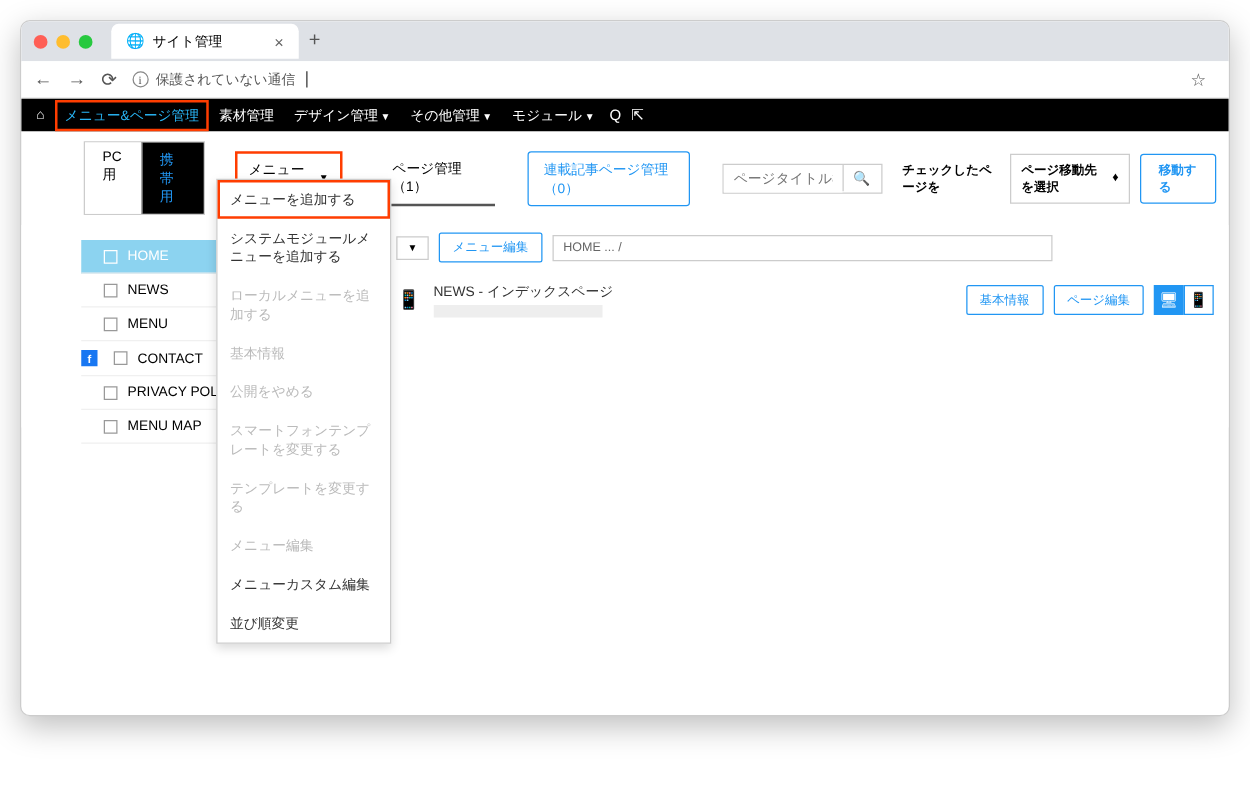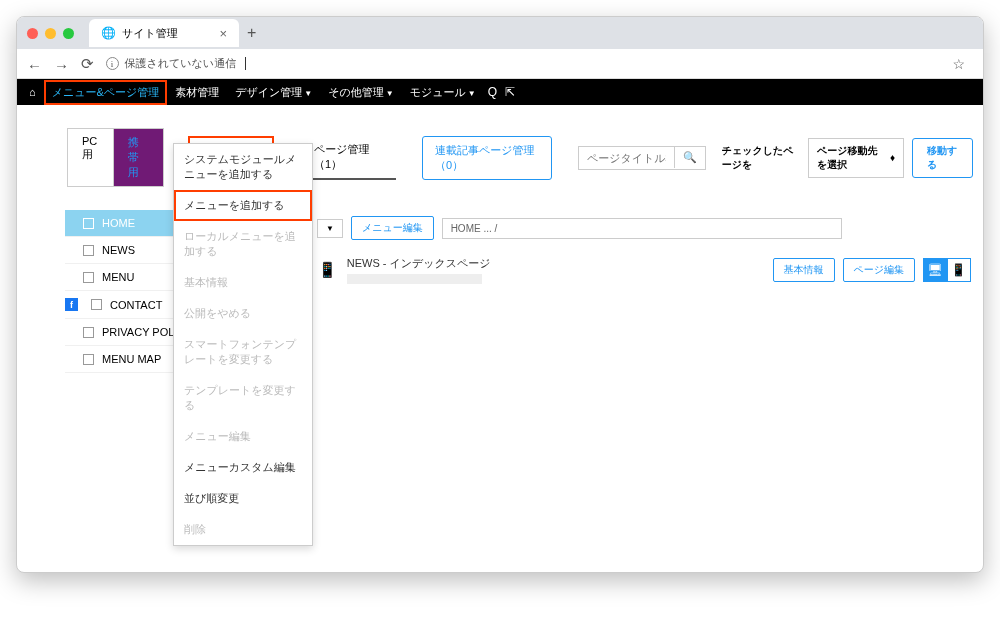--- a/index.html
+++ b/index.html
@@ -32,44 +32,44 @@
     .nav-item.active { border: 2px solid #ff3d00; color: #29b6f6; padding: 3px 6px; }
     .nav-caret { font-size: 8px; margin-left: 2px; }
     .nav-right { display: flex; margin-left: 4px; gap: 8px; }
     .nav-right-icon { cursor: pointer; font-size: 12px; }
     
     
     .app-body { display: flex; background: #fff; height: calc(100% - 88px); }
     .left-col { width: 260px; }
     .right-col { flex: 1; }
     
-    .toolbar-row { display: flex; align-items: center; padding: 23px 10px; gap: 16px; font-size: 11px; position: relative; }
+    .toolbar-row { display: flex; align-items: center; padding: 8px 10px; gap: 16px; font-size: 11px; position: relative; }
     .view-tabs { display: flex; border: 1px solid #ccc; }
-    .view-tab { padding: 6px 14px; cursor: pointer; background: #701a75; }
+    .view-tab { padding: 6px 14px; cursor: pointer; background: #000000; }
     .view-tab.selected { background: #fff; }
     .view-tab.blue { color: #2196f3; border-left: 1px solid #ccc; }
     
     .dropdown-btn { border: 1px solid #ccc; padding: 6px 10px; cursor: pointer; background: #fff; display: inline-flex; align-items: center; gap: 4px; }
     .dropdown-btn.highlighted { border: 2px solid #ff3d00; padding: 5px 9px; align-items: center; }
     .caret-down { font-size: 8px; }
     
     .tab-link { padding: 6px 14px; cursor: pointer; margin-left: 10px; }
     .tab-link.active { border-bottom: 2px solid #555; }
     .pill { border: 1px solid #2196f3; color: #2196f3; padding: 6px 12px; border-radius: 3px; cursor: pointer; margin-left: 10px; }
     
     .search-box { display: flex; align-items: center; border: 1px solid #ccc; margin-left: 10px; }
     .search-input { border: none; padding: 5px 8px; font-size: 11px; width: 95px; outline: none; }
     .search-btn { padding: 4px 8px; cursor: pointer; border-left: 1px solid #ccc; }
     
     .toolbar-right { margin-left: auto; display: flex; align-items: center; gap: 8px; font-size: 10px; font-weight: bold; }
     .select-box { border: 1px solid #ccc; padding: 5px 8px; font-size: 10px; cursor: pointer; display: flex; align-items: center; gap: 6px; }
     .btn-outline-blue { border: 1px solid #2196f3; color: #2196f3; padding: 5px 14px; border-radius: 3px; cursor: pointer; }
     
     
-    .sidebar { border-right: 2px solid #0f172a; padding: 0 8px 0 0; }
+    .sidebar { border-right: 2px solid #0f172a; padding: 0 8px 0 0; margin-top: 12px; }
     .sidebar-item { display: flex; align-items: center; padding: 7px 10px 7px 18px; font-size: 11px; gap: 8px; border-bottom: 1px solid #f0f0f0; cursor: pointer; }
     .sidebar-item.selected { background: #8cd3f0; color: #fff; }
     .checkbox { width: 11px; height: 11px; border: 1px solid #999; background: #fff; flex-shrink: 0; }
     .sidebar-item.selected .checkbox { border-color: #fff; background: transparent; }
     .fb-badge { width: 13px; height: 13px; background: #1877f2; color: #fff; font-size: 9px; font-weight: bold; display: flex; align-items: center; justify-content: center; margin-left: -13px; position: relative; left: -5px; }
     
     
     .dropdown-menu { position: absolute; background: #fff; border: 1px solid #ccc; box-shadow: 0 3px 8px rgba(0,0,0,0.15); font-size: 11px; z-index: 100; top: 38px; left: 156px; width: 140px; }
     .menu-item { padding: 8px 10px; cursor: pointer; color: #333; }
     .menu-item.highlighted { border: 2px solid #ff3d00; padding: 6px 8px; }
@@ -160,31 +160,30 @@
         <div class="toolbar-right">
           <span>チェックしたページを</span>
           <div class="select-box">
             <span>ページ移動先を選択</span>
               <span>♦</span>
           </div>
           <span class="btn-outline-blue">移動する</span>
         </div>
 
         <div class="dropdown-menu">
+          <div class="menu-item highlighted">メニューを追加する</div>
           <div class="menu-item">システムモジュールメニューを追加する</div>
-          <div class="menu-item highlighted">メニューを追加する</div>
           <div class="menu-item disabled">ローカルメニューを追加する</div>
           <div class="menu-item disabled">基本情報</div>
           <div class="menu-item disabled">公開をやめる</div>
           <div class="menu-item disabled">スマートフォンテンプレートを変更する</div>
           <div class="menu-item disabled">テンプレートを変更する</div>
           <div class="menu-item disabled">メニュー編集</div>
           <div class="menu-item">メニューカスタム編集</div>
           <div class="menu-item">並び順変更</div>
-          <div class="menu-item disabled">削除</div>
         </div>
       </div>
 
       <div class="app-body">
         <div class="left-col sidebar" style="padding-left:48px;">
           <div class="sidebar-item selected">
             <span class="checkbox"></span>
             <span>HOME</span>
           </div>
           <div class="sidebar-item">

